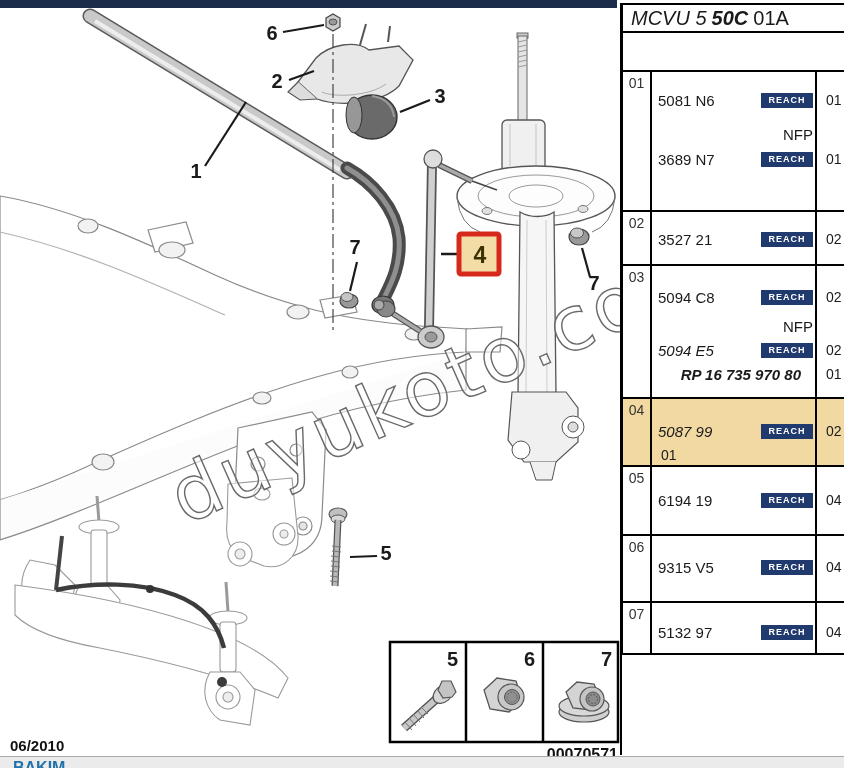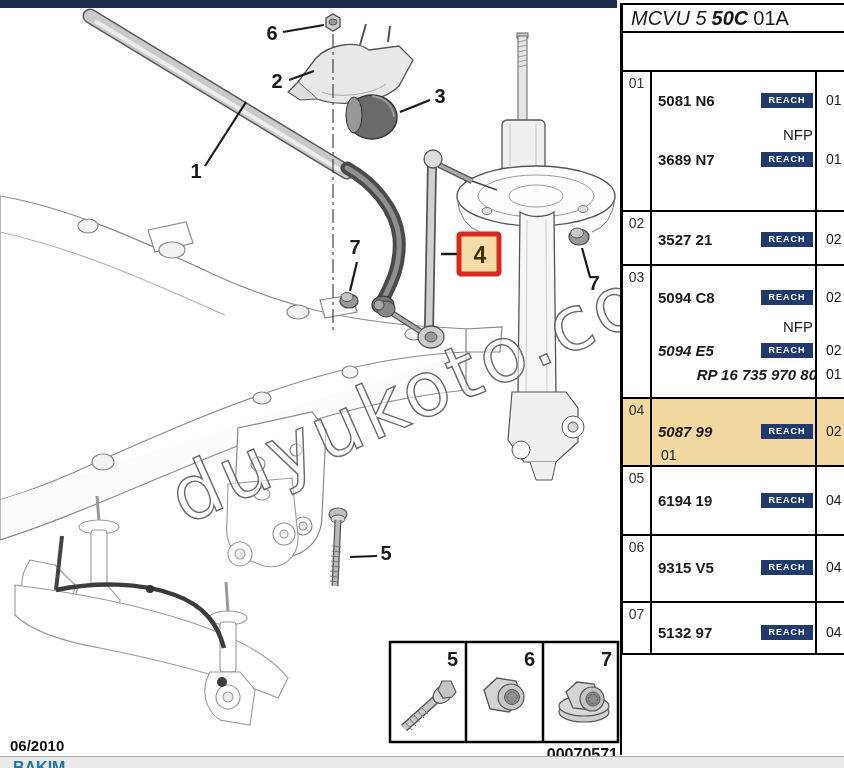--- a/index.html
+++ b/index.html
@@ -29,24 +29,24 @@
   .header-box .hw{margin-right:5px;font-style:italic;}
   .header-box .hb{font-weight:bold;}
   .empty-row{position:absolute;left:0;top:30px;width:228px;height:37px;border-left:2px solid #000;border-bottom:2px solid #000;background:#fff;}
   .rows{position:absolute;left:0;top:69px;width:228px;border-left:2px solid #000;}
   .trow{position:relative;border-bottom:2px solid #000;background:#fff;}
   .trow.hl{background:var(--highlight-row);}
   .trow::before{content:"";position:absolute;left:27px;top:0;bottom:0;width:2px;background:#000;}
   .trow::after{content:"";position:absolute;left:192px;top:0;bottom:0;width:2px;background:#000;}
   .rnum{position:absolute;left:0;top:3px;width:27px;text-align:center;font-size:14px;color:#333;}
   .tline{position:absolute;left:29px;width:194px;height:22px;display:flex;align-items:center;}
-  .ptext{flex:1;font-size:15px;padding-left:6px;white-space:nowrap;font-weight:bold;}
-  .ptext.part{font-weight:bold;}
+  .ptext{flex:1;font-size:15px;padding-left:6px;white-space:nowrap;}
+  .ptext.part{font-weight:normal;}
   .ptext.part-italic{font-style:italic;}
-  .ptext.rp{font-style:italic;font-weight:bold;text-align:right;padding-right:0;padding-left:0;}
+  .ptext.rp{font-style:italic;font-weight:bold;text-align:right;padding-right:16px;padding-left:0;}
   .ptext.note{font-weight:normal;text-align:right;padding-right:4px;padding-left:0;}
   .reach{
     width:52px;height:15px;margin-right:4px;background:var(--reach-badge);color:#fff;
     font-size:9px;font-weight:bold;letter-spacing:1px;text-align:center;line-height:15px;flex:none;
   }
   .qty{width:29px;padding-left:9px;box-sizing:border-box;font-size:14px;flex:none;}
   
   .bottombar{
     position:absolute;left:0;bottom:0;width:844px;height:11px;background:#ebebeb;
     border-top:1px solid #a9a9a9;z-index:5;overflow:hidden;

